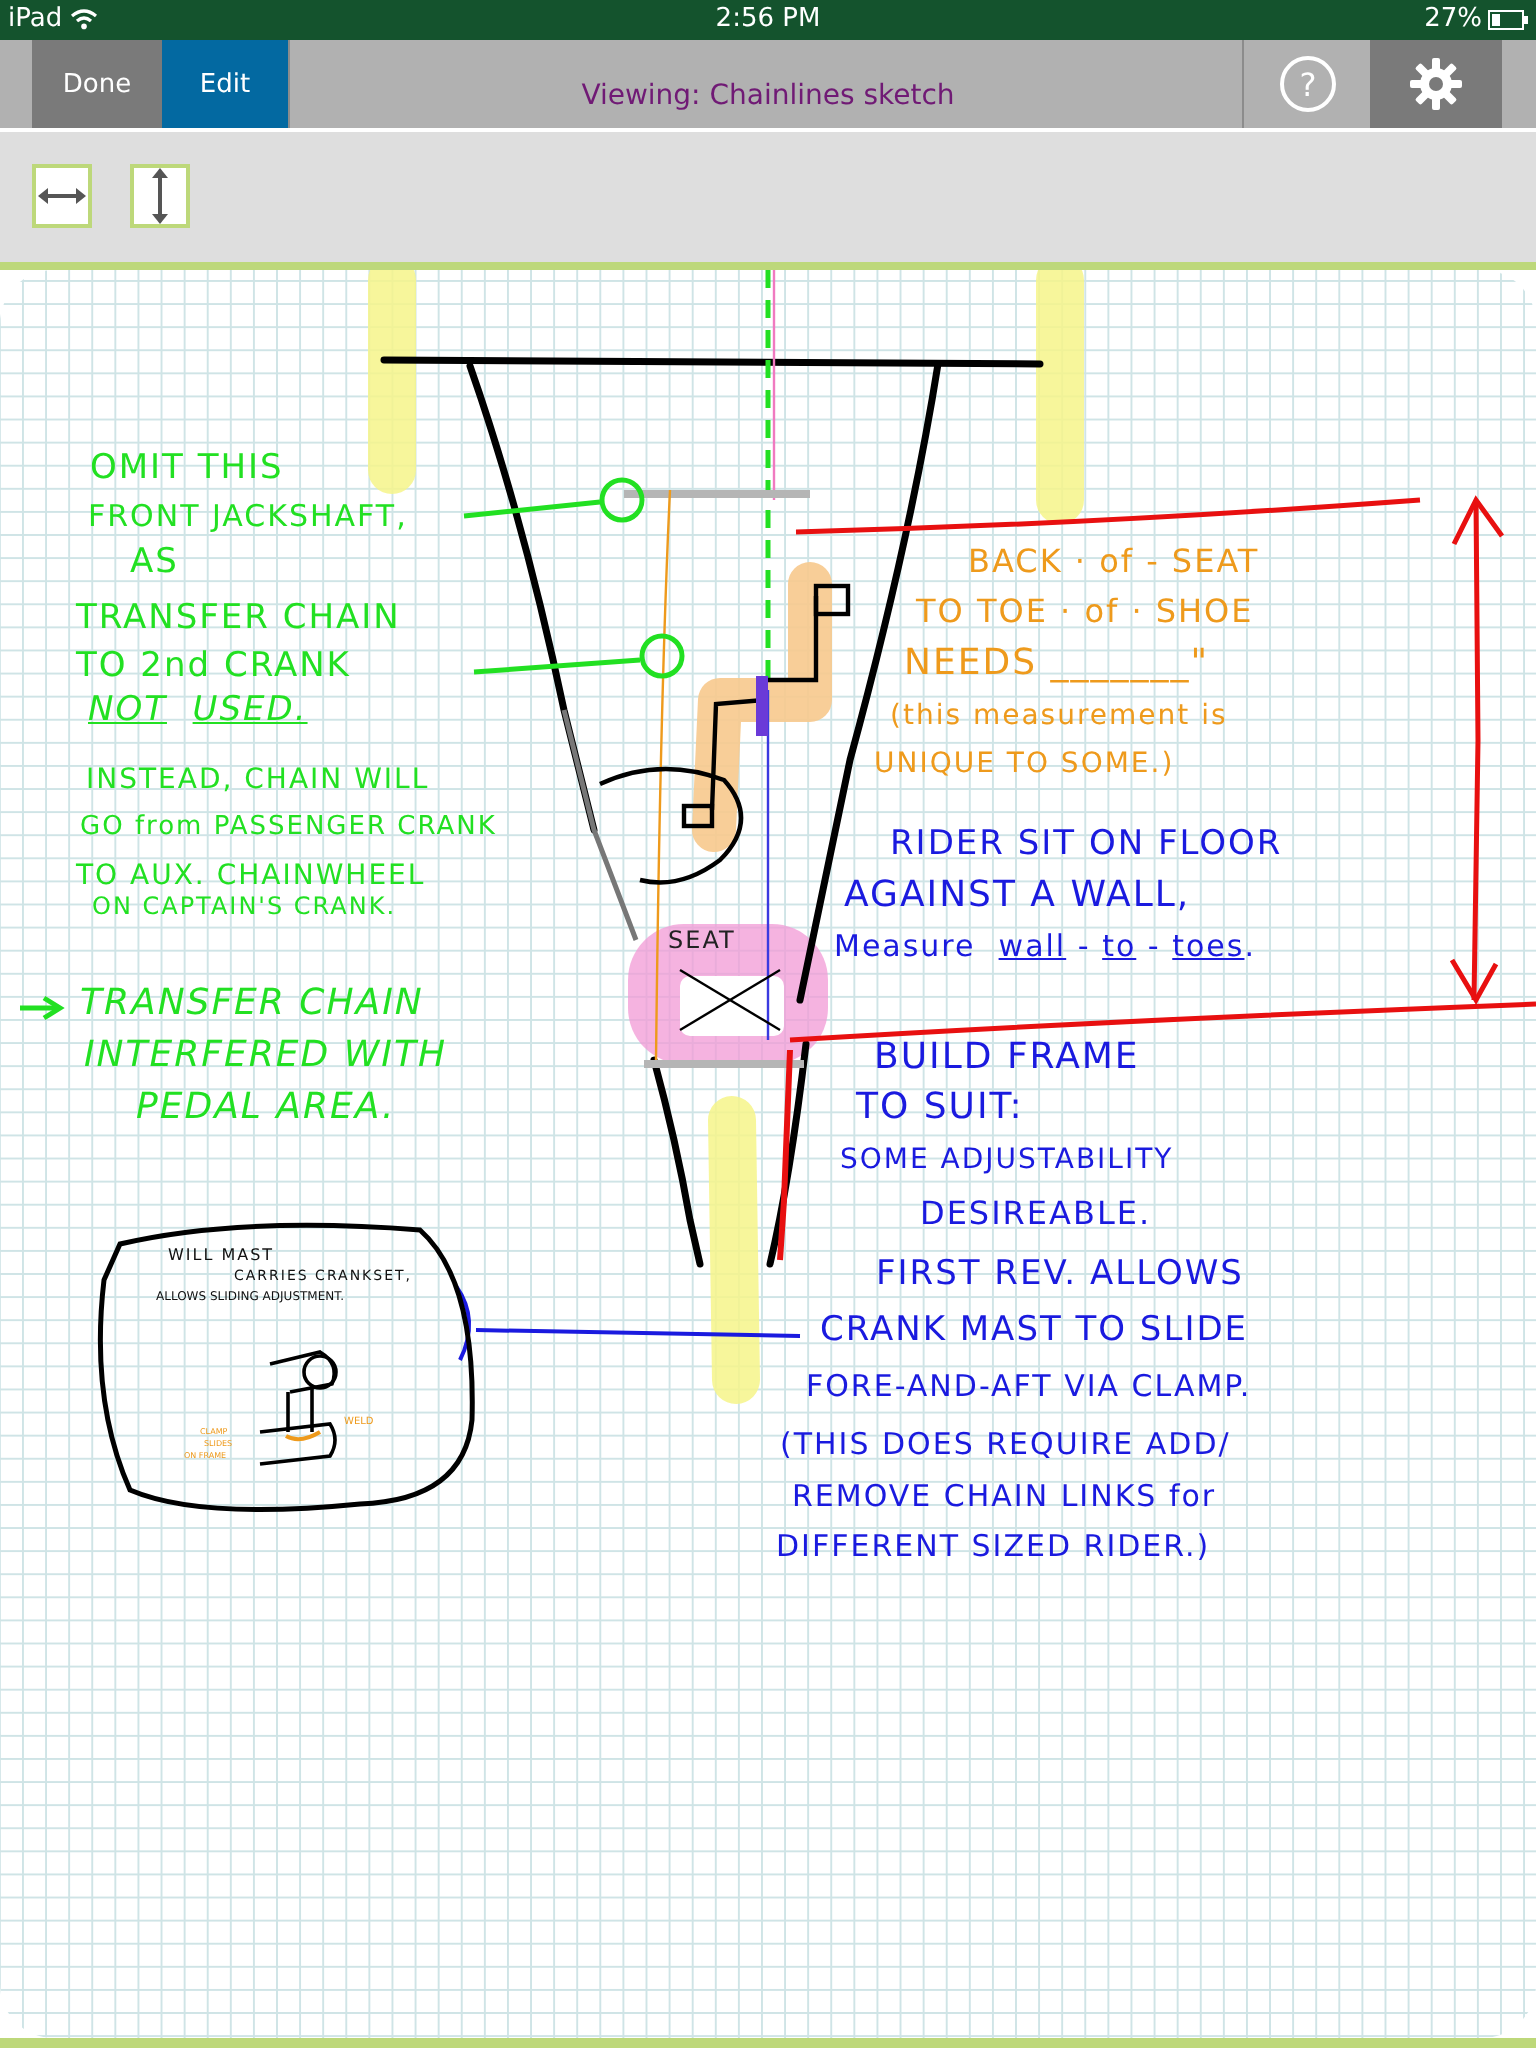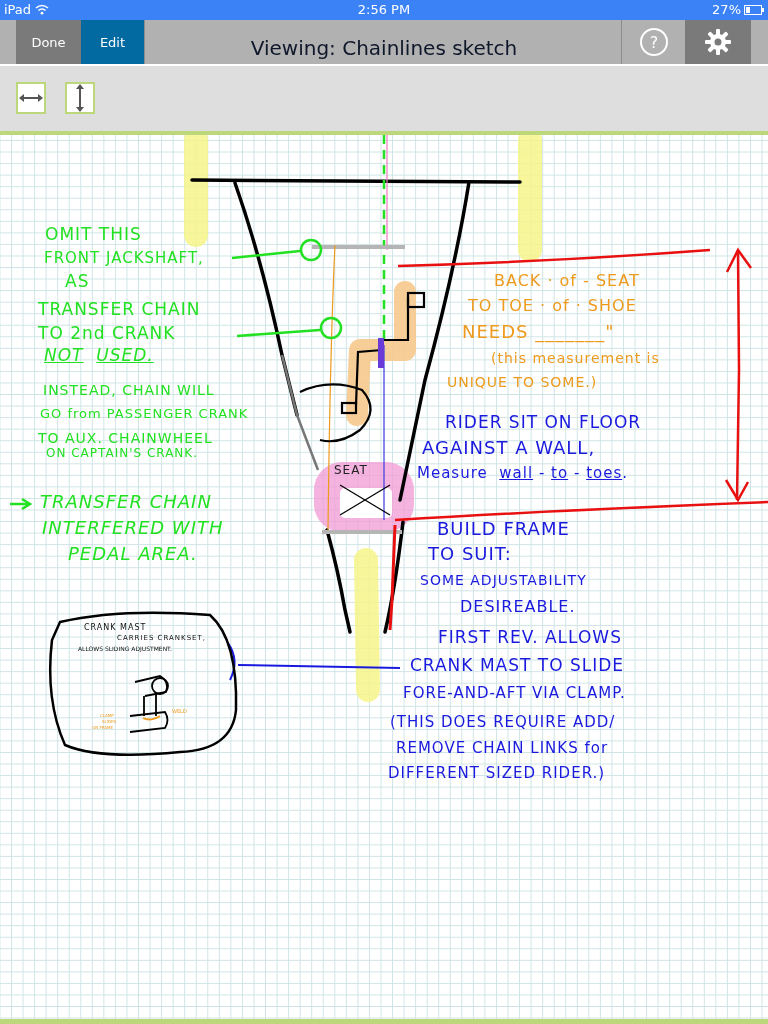--- a/index.html
+++ b/index.html
@@ -1,45 +1,46 @@
 <!DOCTYPE html>
 <html><head>
 <meta charset="utf-8">
 <style>
   html, body { margin:0; padding:0; }
   body { width:768px; height:1024px; position:relative; overflow:hidden; background:#fff; font-family:"DejaVu Sans", sans-serif; }
-  .statusbar { position:absolute; left:0; top:0; width:768px; height:20px; background:#3b82f6; color:#fff; font-size:13px; }
+  .statusbar { position:absolute; left:0; top:0; width:768px; height:20px; background:#14532d; color:#fff; font-size:13px; }
   .statusbar .left { position:absolute; left:4px; top:2px; display:flex; align-items:center; gap:4px; }
   .statusbar .time { position:absolute; left:0; right:0; top:2px; text-align:center; }
   .statusbar .right { position:absolute; right:6px; top:2px; display:flex; align-items:center; gap:3px; }
   .battery { width:16px; height:8px; border:1px solid #fff; position:relative; }
   .battery::after { content:""; position:absolute; right:-3px; top:2px; width:2px; height:4px; background:#fff; }
   .battery .fill { position:absolute; left:1px; top:1px; height:6px; width:4px; background:#fff; }
   .navbar { position:absolute; left:0; top:20px; width:768px; height:44px; background:#b1b1b1; border-bottom:2px solid #fff; }
   .nav-btn { position:absolute; top:0; height:44px; color:#fff; font-size:13px; display:flex; align-items:center; justify-content:center; cursor:pointer; }
   .btn-done { left:16px; width:65px; background:#7a7a7a; }
   .btn-edit { left:81px; width:63px; background:#0369a1; border-right:1px solid #8c8c8c; }
-  .nav-title { position:absolute; left:146px; right:146px; top:0; height:56px; display:flex; align-items:center; justify-content:center; color:#0f172a; font-size:20px; }
+  .nav-title { position:absolute; left:146px; right:146px; top:0; height:56px; display:flex; align-items:center; justify-content:center; color:#701a75; font-size:14px; }
   .btn-help { left:621px; width:64px; border-left:1px solid #8c8c8c; }
   .btn-gear { left:685px; width:66px; background:#7a7a7a; }
   .help-circle { width:24px; height:24px; border:2px solid #fff; border-radius:50%; display:flex; align-items:center; justify-content:center; font-size:16px; }
   .toolbar { position:absolute; left:0; top:66px; width:768px; height:65px; background:#dedede; border-bottom:4px solid #bdd87a; }
   .tool { position:absolute; top:16px; width:30px; height:32px; background:#fff; border:2px solid #bdd87a; box-sizing:border-box; display:flex; align-items:center; justify-content:center; cursor:pointer; }
   .canvas { position:absolute; left:0; top:135px; width:768px; height:884px;
     background-color:#fff;
     background-image:
       linear-gradient(to right, #cfe4e6 1px, transparent 1px),
       linear-gradient(to bottom, #cfe4e6 1px, transparent 1px);
     background-size:11.55px 11.55px;
     background-position:11px 5px;
+    border-radius:27px;
   }
   .bottombar { position:absolute; left:0; top:1019px; width:768px; height:5px; background:#bdd87a; }
   .hand { position:absolute; white-space:nowrap; font-family:"DejaVu Sans", sans-serif; letter-spacing:1px; line-height:1; }
   .g { color:#22e022; font-size:17px; }
-  .o { color:#ee9a1c; font-size:16px;padding-left:10px; }
+  .o { color:#ee9a1c; font-size:16px; }
   .b { color:#1a1adf; font-size:17px; }
   .gi { font-style:italic; }
   .u { text-decoration:underline; }
   svg.sketch { position:absolute; left:0; top:0; }
 </style>
 </head>
 <body>
 
 <div class="statusbar">
   <div class="left">
@@ -194,21 +195,21 @@
   <div class="hand g" style="left:40px; top:272px; font-size:13px;">GO from PASSENGER CRANK</div>
   <div class="hand g" style="left:38px; top:296px; font-size:14px;">TO AUX. CHAINWHEEL</div>
   <div class="hand g" style="left:46px; top:312px; font-size:12px;">ON CAPTAIN'S CRANK.</div>
   <div class="hand g gi" style="left:40px; top:358px; font-size:18px;">TRANSFER CHAIN</div>
   <div class="hand g gi" style="left:42px; top:384px; font-size:18px;">INTERFERED WITH</div>
   <div class="hand g gi" style="left:68px; top:410px; font-size:18px;">PEDAL AREA.</div>
 
   <div class="hand o" style="left:484px; top:138px;">BACK · of - SEAT</div>
   <div class="hand o" style="left:458px; top:163px;">TO TOE · of · SHOE</div>
   <div class="hand o" style="left:452px; top:188px; font-size:18px;">NEEDS _______"</div>
-  <div class="hand o" style="left:445px; top:216px; font-size:14px;margin-left:36px;">(this measurement is</div>
+  <div class="hand o" style="left:445px; top:216px; font-size:14px;">(this measurement is</div>
   <div class="hand o" style="left:437px; top:240px; font-size:14px;">UNIQUE TO SOME.)</div>
 
   <div class="hand b" style="left:445px; top:279px;">RIDER SIT ON FLOOR</div>
   <div class="hand b" style="left:422px; top:304px; font-size:18px;">AGAINST A WALL,</div>
   <div class="hand b" style="left:417px; top:331px; font-size:15px;">
     <span>Measure</span>&nbsp;
     <span class="u">wall</span>
     <span>-</span>
     <span class="u">to</span>
     <span>-</span>
@@ -220,21 +221,21 @@
   <div class="hand b" style="left:460px; top:464px; font-size:16px;">DESIREABLE.</div>
   <div class="hand b" style="left:438px; top:494px; font-size:17px;">FIRST REV. ALLOWS</div>
   <div class="hand b" style="left:410px; top:522px; font-size:17px;">CRANK MAST TO SLIDE</div>
   <div class="hand b" style="left:390px; top:580px; font-size:15px;">(THIS DOES REQUIRE ADD/</div>
   <div class="hand b" style="left:403px; top:551px; font-size:15px;">FORE-AND-AFT VIA CLAMP.</div>
   <div class="hand b" style="left:396px; top:606px; font-size:15px;">REMOVE CHAIN LINKS for</div>
   <div class="hand b" style="left:388px; top:631px; font-size:15px;">DIFFERENT SIZED RIDER.)</div>
 
   <div class="hand" style="left:334px; top:329px; font-size:12px; color:#222;">SEAT</div>
 
-  <div class="hand" style="left:84px; top:489px; font-size:8px; color:#111;">CRANK MAST</div>
+  <div class="hand" style="left:84px; top:489px; font-size:8px; color:#111;">WILL MAST</div>
   <div class="hand" style="left:82px; top:500px; font-size:7px; color:#111;padding-left:35px;">CARRIES CRANKSET,</div>
   <div class="hand" style="left:78px; top:511px; font-size:6px; color:#111; letter-spacing:0;">ALLOWS SLIDING ADJUSTMENT.</div>
   <div class="hand" style="left:172px; top:574px; font-size:5px; color:#ee9a1c; letter-spacing:0;">WELD</div>
   <div class="hand" style="left:100px; top:579px; font-size:4px; color:#ee9a1c; letter-spacing:0;">CLAMP</div>
   <div class="hand" style="left:102px; top:585px; font-size:4px; color:#ee9a1c; letter-spacing:0;">SLIDES</div>
   <div class="hand" style="left:92px; top:591px; font-size:4px; color:#ee9a1c; letter-spacing:0;">ON FRAME</div>
 </div>
 
 <div class="bottombar"></div>
 

